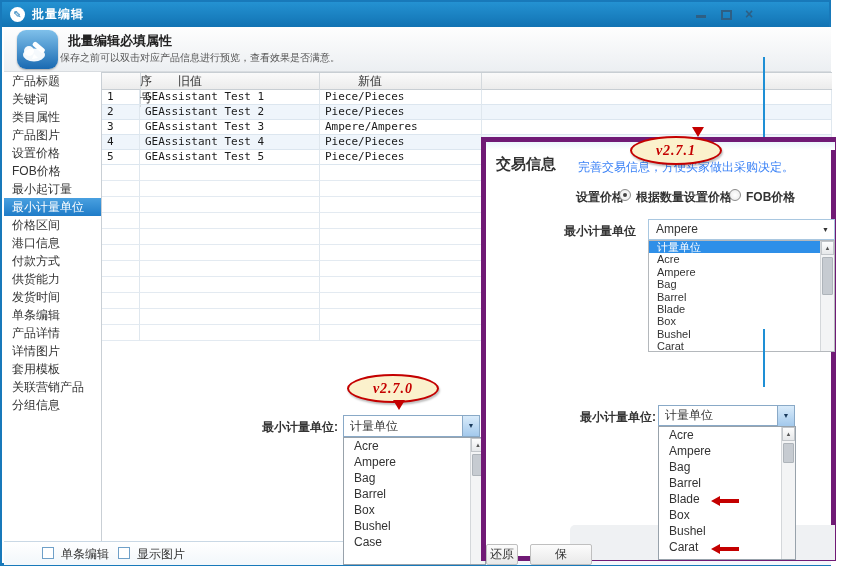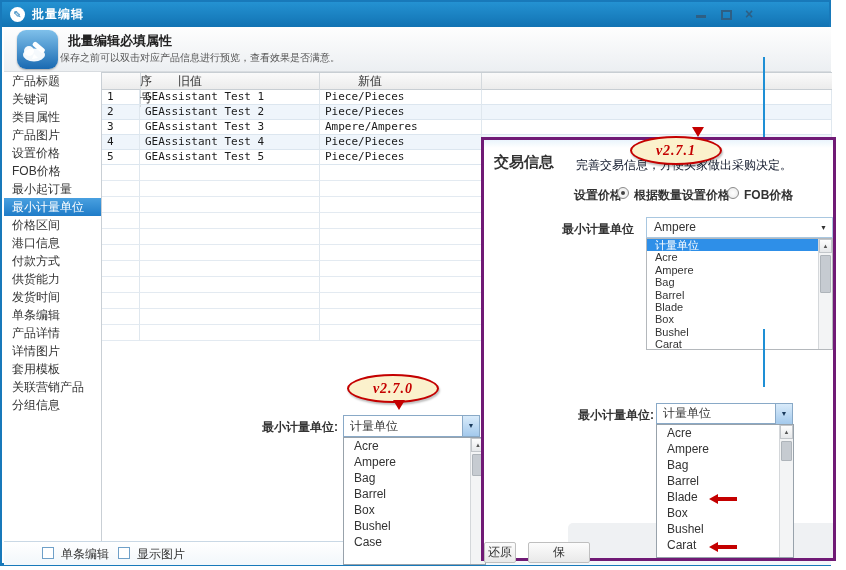--- a/index.html
+++ b/index.html
@@ -93,24 +93,24 @@
   #cb1 { left:38px; } #cb1-label { left:57px; }
   #cb2 { left:114px; } #cb2-label { left:133px; }
 
   
   .blueline { width:2px; background:#1E8FD5; z-index:15; }
   #line-a { left:763px; top:57px; height:80px; }
   #line-b { left:763px; top:329px; height:58px; }
 
   
   #panel { left:481px; top:137px; width:355px; height:424px; background:#fff;
-    border:3px solid #701a75; z-index:10; }
+    border:5px solid #701a75; z-index:10; }
   #panel-topstrip { left:0; top:0; width:349px; height:8px; background:linear-gradient(#EAF4FC,#FFFFFF); }
   #panel-title { left:10px; top:13px; font-size:15px; font-weight:bold; color:#333; }
-  #panel-sub { left:92px; top:17px; font-size:12px; color:#0f172a; }
+  #panel-sub { left:92px; top:17px; font-size:12px; color:#3b82f6; }
   #price-label { left:90px; top:47px; font-size:12px; font-weight:bold; color:#333; }
   .radio { position:absolute; top:47px; width:12px; height:12px; border-radius:50%;
     border:1px solid #8A8A8A; background:radial-gradient(#FFF,#E8E8E8); }
   .radio.on::after { content:""; position:absolute; left:3px; top:3px; width:4px; height:4px;
     border-radius:50%; background:#444; }
   #radio1 { left:133px; } #radio1-label { left:150px; top:47px; font-size:12px; font-weight:bold; color:#333; position:absolute; }
   #radio2 { left:243px; } #radio2-label { left:260px; top:47px; font-size:12px; font-weight:bold; color:#333; position:absolute; }
   #unit-label1 { left:78px; top:81px; font-size:12px; font-weight:bold; color:#333; }
   #select1 { left:162px; top:77px; width:187px; height:21px; background:#fff;
     border:1px solid #A9C7E0; font-size:12px; color:#333; line-height:19px; padding-left:7px; }

